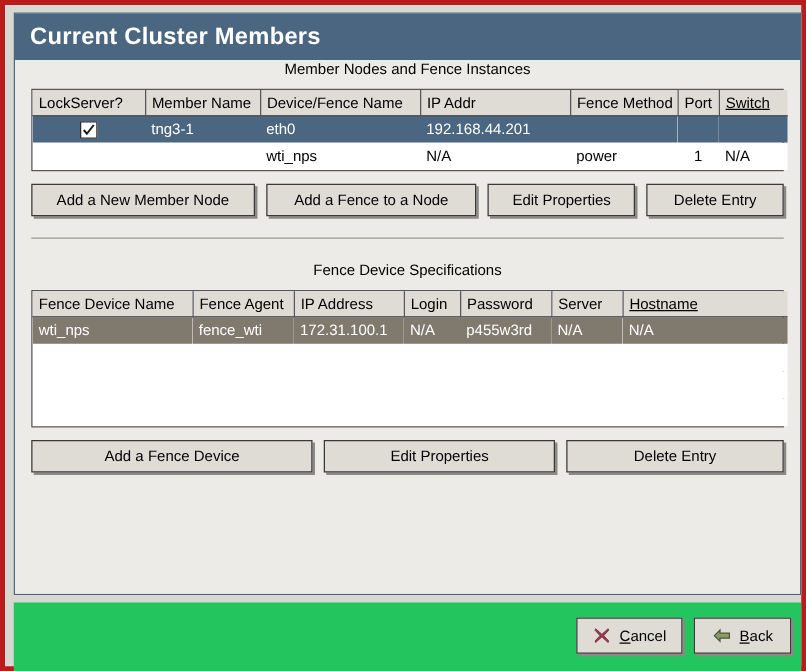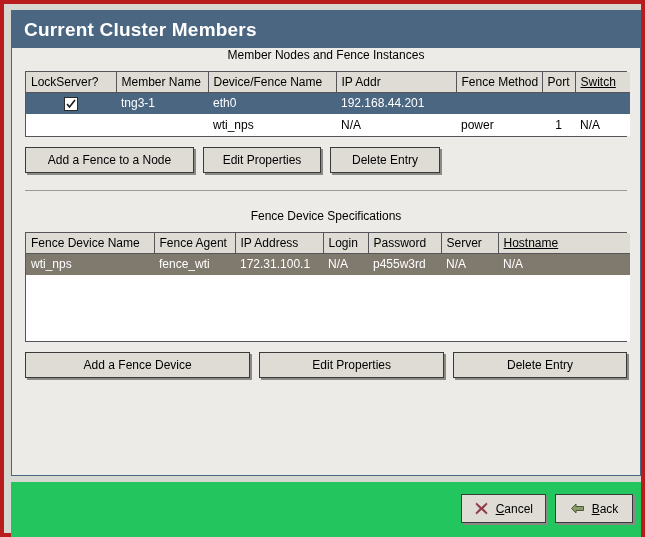--- a/index.html
+++ b/index.html
@@ -242,20 +242,21 @@
               <td>N/A</td>
               <td>power</td>
               <td class="num">1</td>
               <td>N/A</td>
             </tr>
           </tbody>
         </table>
       </div>
 
       <div class="btn-row">
+        <div class="btn" style="width:179px">Add a New Member Node</div>
         <div class="btn" style="width:169px">Add a Fence to a Node</div>
         <div class="btn" style="width:118px">Edit Properties</div>
         <div class="btn" style="width:110px">Delete Entry</div>
       </div>
 
       <div class="hsep"></div>
 
       <div class="section-title" style="padding-top:18px">Fence Device Specifications</div>
 
       <div class="table-wrap">

